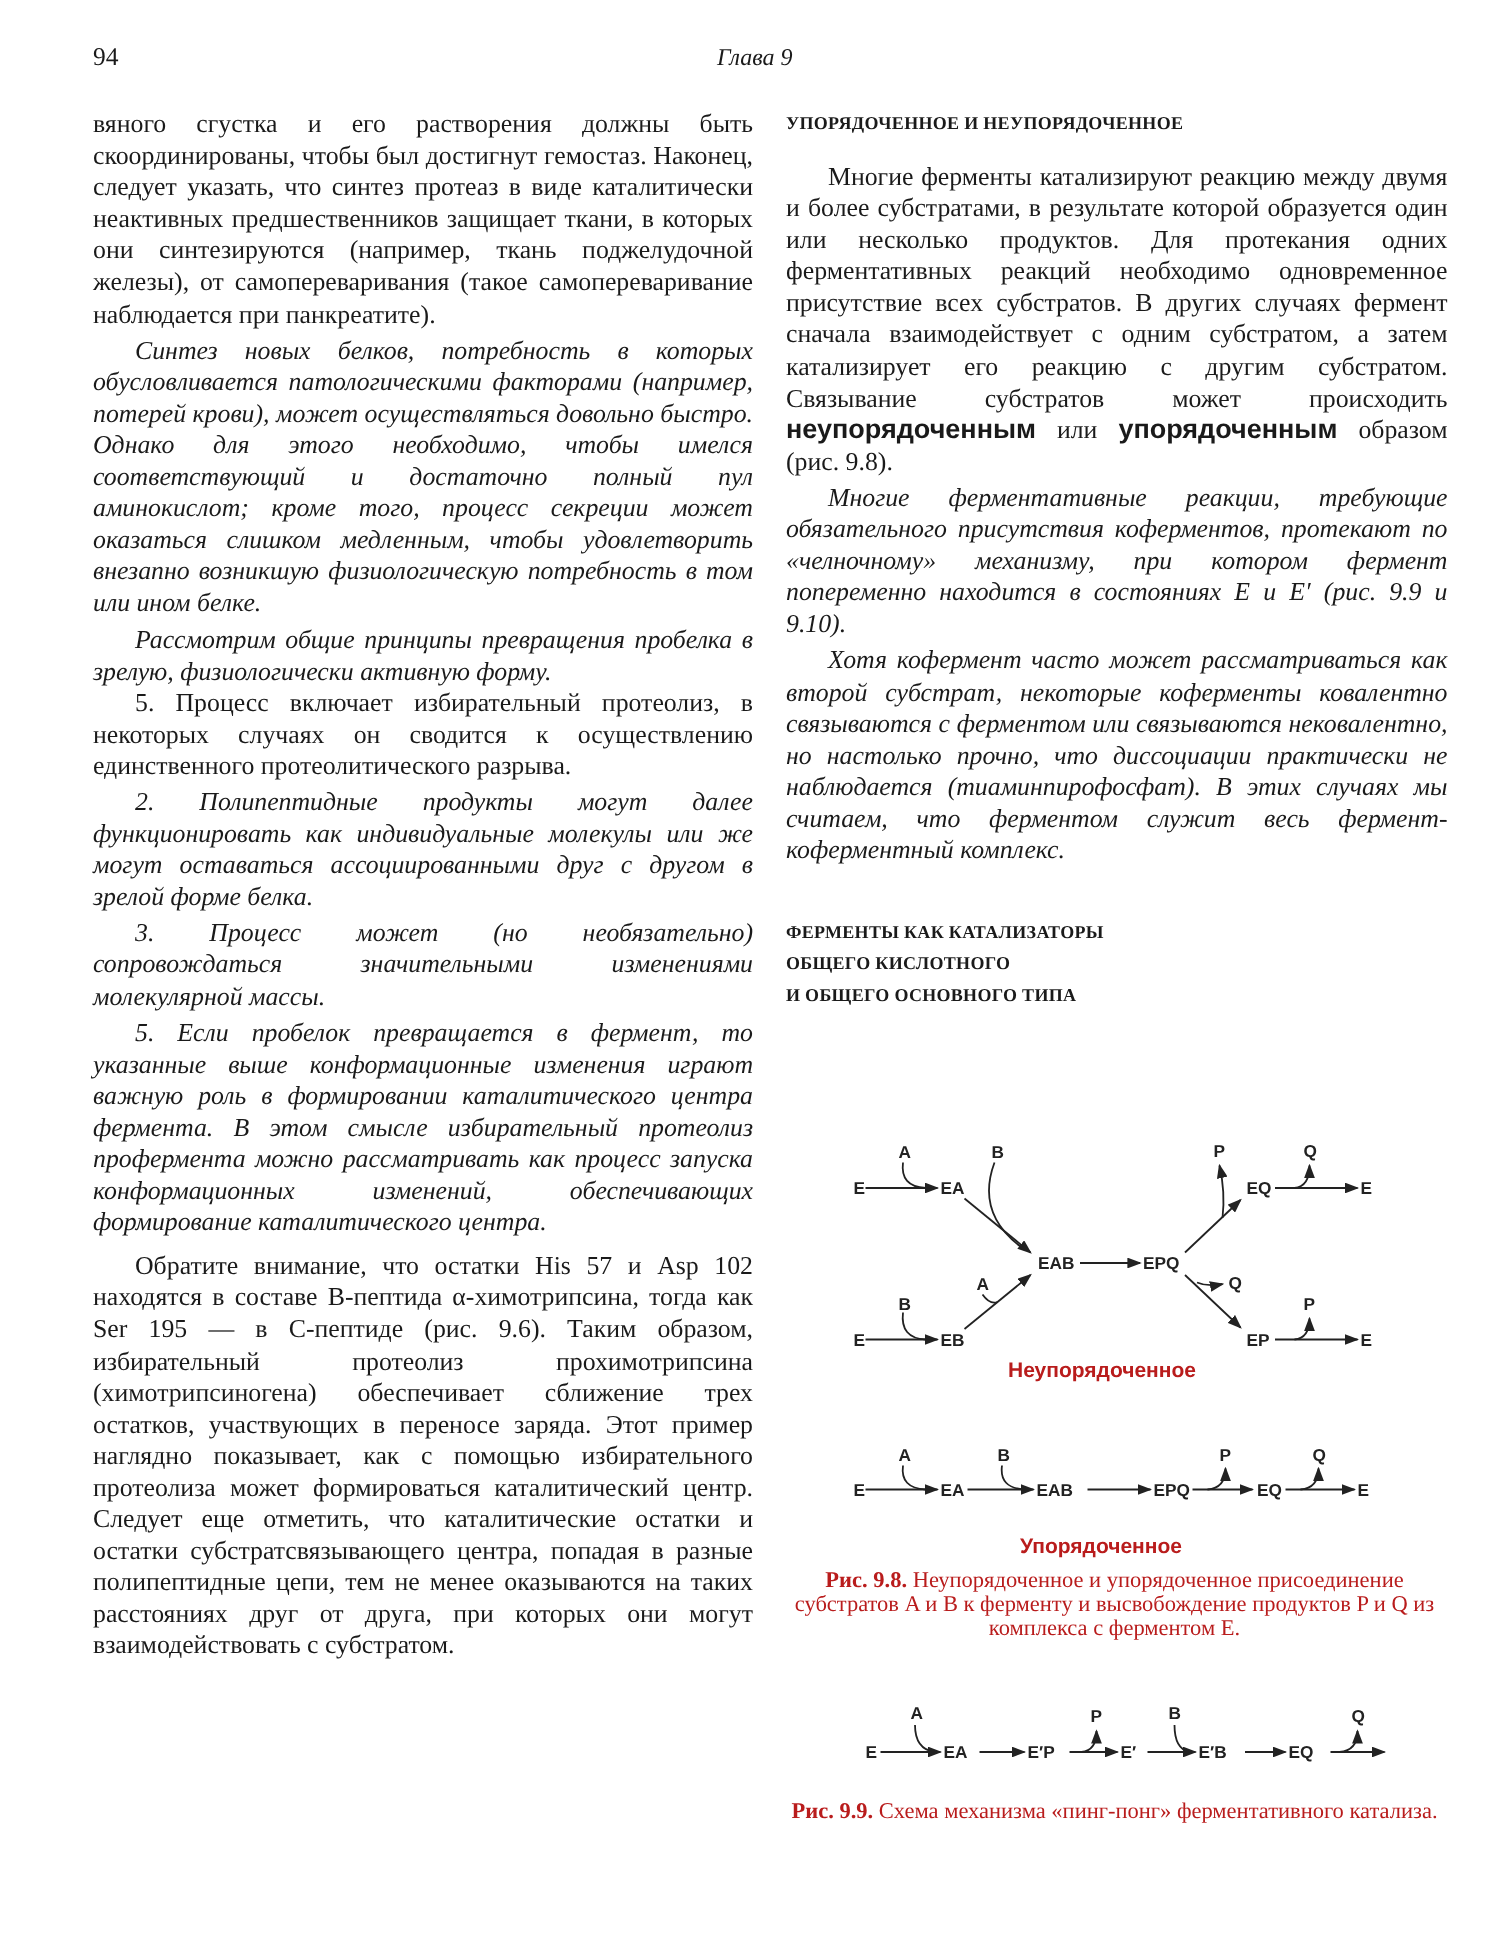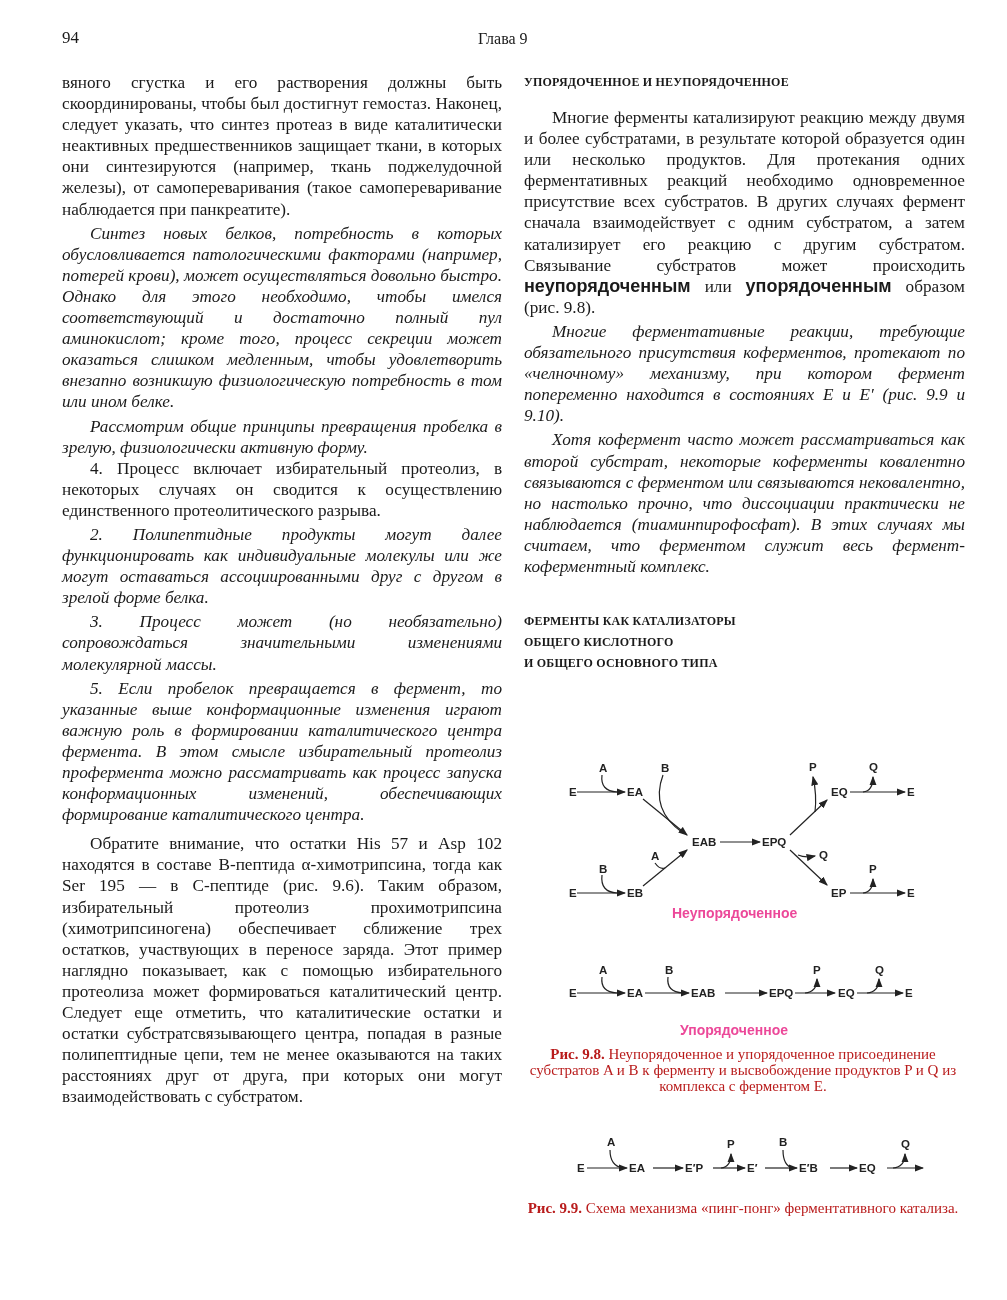--- a/index.html
+++ b/index.html
@@ -2,56 +2,56 @@
 <html><head>
 <meta charset="utf-8">
 <style>
   html, body { margin: 0; padding: 0; background: #ffffff; }
   body {
     width: 1007px; height: 1300px; position: relative; overflow: hidden;
     font-family: "Liberation Serif", "DejaVu Serif", serif;
     color: #1a1a1a;
   }
   .page-number { position: absolute; left: 62px; top: 28px; font-size: 17px; }
-  .running-head { position: absolute; left: 478px; top: 30px; font-size: 16px; }
+  .running-head { position: absolute; left: 478px; top: 30px; font-size: 16px; font-style: italic; }
   .col { position: absolute; text-align: justify; font-size: 17.2px; line-height: 21.1px; }
   .col-left { left: 62px; top: 72px; width: 440px; }
   .col-right { left: 524px; top: 72px; width: 441px; }
   .col p { margin: 0; text-indent: 28px; }
   .col p.noindent { text-indent: 0; }
   .col p.gap { margin-top: 3px; font-style: italic; }
   h2 {
     font-family: "Liberation Serif", "DejaVu Serif", serif;
     font-weight: bold; font-size: 12px; line-height: 21px; margin: 0 0 14px 0;
     text-align: left; letter-spacing: 0.2px;
   }
   h2.second { margin-top: 34px; }
   b { font-family: "Liberation Sans", "DejaVu Sans", sans-serif; font-size: 18px; }
   .figure { position: absolute; }
   .fig-label {
     font-family: "Liberation Sans", "DejaVu Sans", sans-serif; font-size: 14px; position: absolute;
-    font-weight: bold; color: #ec4899;
+    font-weight: bold; color: #b91c1c;
   }
   .caption {
     position: absolute; font-size: 15px; line-height: 16px; text-align: center; color: #b91c1c;
   }
   .caption .cap-label { font-weight: bold; }
   svg text { font-family: "Liberation Sans", "DejaVu Sans", sans-serif; font-weight: bold; font-size: 11.5px; fill: #222; }
 </style>
 </head>
 <body>
 
 <div class="page-number">94</div>
 <div class="running-head">Глава 9</div>
 
 <div class="col col-left">
   <p class="noindent">вяного сгустка и его растворения должны быть скоординированы, чтобы был достигнут гемостаз. Наконец, следует указать, что синтез протеаз в виде каталитически неактивных предшественников защищает ткани, в которых они синтезируются (например, ткань поджелудочной железы), от самопереваривания (такое самопереваривание наблюдается при панкреатите).</p>
   <p class="gap">Синтез новых белков, потребность в которых обусловливается патологическими факторами (например, потерей крови), может осуществляться довольно быстро. Однако для этого необходимо, чтобы имелся соответствующий и достаточно полный пул аминокислот; кроме того, процесс секреции может оказаться слишком медленным, чтобы удовлетворить внезапно возникшую физиологическую потребность в том или ином белке.</p>
   <p class="gap">Рассмотрим общие принципы превращения пробелка в зрелую, физиологически активную форму.</p>
-  <p>4. Процесс включает избирательный протеолиз, в некоторых случаях он сводится к осуществлению единственного протеолитического разрыва.</p>
+  <p>5. Процесс включает избирательный протеолиз, в некоторых случаях он сводится к осуществлению единственного протеолитического разрыва.</p>
   <p class="gap">2. Полипептидные продукты могут далее функционировать как индивидуальные молекулы или же могут оставаться ассоциированными друг с другом в зрелой форме белка.</p>
   <p class="gap">3. Процесс может (но необязательно) сопровождаться значительными изменениями молекулярной массы.</p>
   <p class="gap">5. Если пробелок превращается в фермент, то указанные выше конформационные изменения играют важную роль в формировании каталитического центра фермента. В этом смысле избирательный протеолиз профермента можно рассматривать как процесс запуска конформационных изменений, обеспечивающих формирование каталитического центра.</p>
   <p style="margin-top:8px">Обратите внимание, что остатки His 57 и Asp 102 находятся в составе B-пептида α-химотрипсина, тогда как Ser 195 — в C-пептиде (рис. 9.6). Таким образом, избирательный протеолиз прохимотрипсина (химотрипсиногена) обеспечивает сближение трех остатков, участвующих в переносе заряда. Этот пример наглядно показывает, как с помощью избирательного протеолиза может формироваться каталитический центр. Следует еще отметить, что каталитические остатки и остатки субстратсвязывающего центра, попадая в разные полипептидные цепи, тем не менее оказываются на таких расстояниях друг от друга, при которых они могут взаимодействовать с субстратом.</p>
 </div>
 
 <div class="col col-right">
   <h2>
     <span>УПОРЯДОЧЕННОЕ И НЕУПОРЯДОЧЕННОЕ</span><br>
   </h2>

